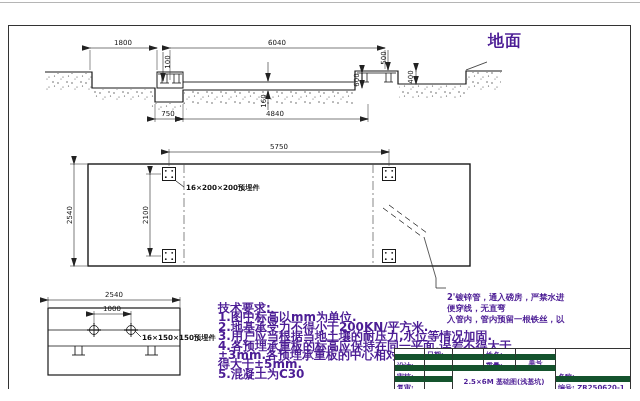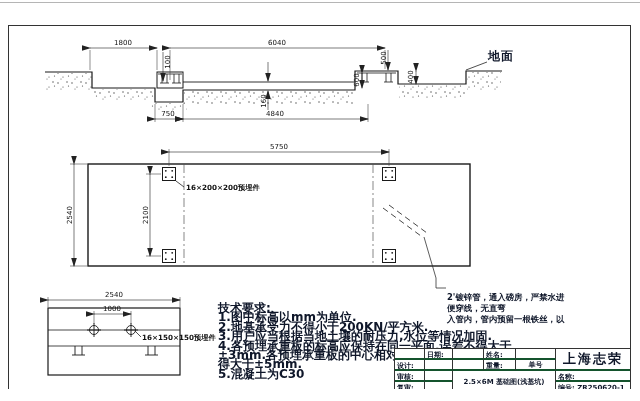--- a/index.html
+++ b/index.html
@@ -1,27 +1,27 @@
 <!DOCTYPE html>
 <html><head>
 <meta charset="utf-8">
 <style>
   html,body{margin:0;padding:0;background:#fff;}
   #sheet{position:relative;width:640px;height:389px;background:#fff;overflow:hidden;
-         font-family:"DejaVu Sans","Liberation Sans",sans-serif;color:#0f172a;}
+         font-family:"DejaVu Sans","Liberation Sans",sans-serif;color:#4c1d95;}
   .abs{position:absolute;}
   svg text{font-family:"DejaVu Sans","Liberation Sans",sans-serif;fill:#111;}
   .dim{font-size:7px;}
   .lbl{font-size:7.2px;font-weight:bold;}
-  #ground-label{left:488px;top:48px;font-size:12px;font-weight:bold;letter-spacing:1px;}
+  #ground-label{left:488px;top:31px;font-size:16px;font-weight:bold;letter-spacing:1px;}
   #tech-notes{left:218px;top:304px;width:178px;font-size:12px;font-weight:bold;line-height:9.4px;white-space:nowrap;}
   #pipe-note{left:447px;top:292px;width:132px;font-size:8.4px;font-weight:bold;line-height:10.8px;white-space:nowrap;}
   
   #title-block{left:394px;top:348px;width:237px;height:45px;border:1px solid #333;box-sizing:border-box;background:#fff;}
-  .tb-cell{position:absolute;box-sizing:border-box;border-right:1px solid #333;border-bottom:2px solid #14532d;
+  .tb-cell{position:absolute;box-sizing:border-box;border-right:1px solid #333;border-bottom:6px solid #14532d;
            font-size:7px;font-weight:bold;padding:1px 0 0 2px;overflow:hidden;white-space:nowrap;}
   .tb-center{display:flex;align-items:center;justify-content:center;padding:0;}
   #tb-company{font-size:13px;letter-spacing:2px;}
   #sheet-border{left:8px;top:25px;width:623px;height:368px;border:1px solid #333;box-sizing:border-box;}
   #top-hairline{left:0;top:2px;width:640px;height:1px;background:#b5b5b5;}
 </style>
 </head>
 <body>
 
 <div id="sheet">
@@ -190,21 +190,20 @@
     <div>便穿线，无直弯</div>
     <div>入管内，管内预留一根铁丝，以</div>
   </div>
 
   <div class="abs" id="title-block">
     <div class="tb-cell" style="left:0;top:0;width:30px;height:11px;"></div>
     <div class="tb-cell" style="left:30px;top:0;width:28px;height:11px;">日期:</div>
     <div class="tb-cell" style="left:58px;top:0;width:31px;height:11px;"></div>
     <div class="tb-cell" style="left:89px;top:0;width:32px;height:11px;">姓名:</div>
     <div class="tb-cell" style="left:121px;top:0;width:40px;height:11px;"></div>
-    <div class="tb-cell tb-center" id="tb-company" style="left:161px;top:0;width:74px;height:22px;border-right:none;">上海志荣</div>
 
     <div class="tb-cell" style="left:0;top:11px;width:30px;height:11px;">设计:</div>
     <div class="tb-cell" style="left:30px;top:11px;width:28px;height:11px;"></div>
     <div class="tb-cell" style="left:58px;top:11px;width:31px;height:11px;"></div>
     <div class="tb-cell" style="left:89px;top:11px;width:32px;height:11px;">重量:</div>
     <div class="tb-cell tb-center" style="left:121px;top:11px;width:40px;height:11px;font-size:7px;font-weight:bold;">单号</div>
 
     <div class="tb-cell" style="left:0;top:22px;width:30px;height:11px;">审核:</div>
     <div class="tb-cell" style="left:30px;top:22px;width:28px;height:11px;"></div>
     <div class="tb-cell tb-center" style="left:58px;top:22px;width:103px;height:21px;font-size:7px;font-weight:bold;border-bottom:none;">2.5×6M 基础图(浅基坑)</div>

